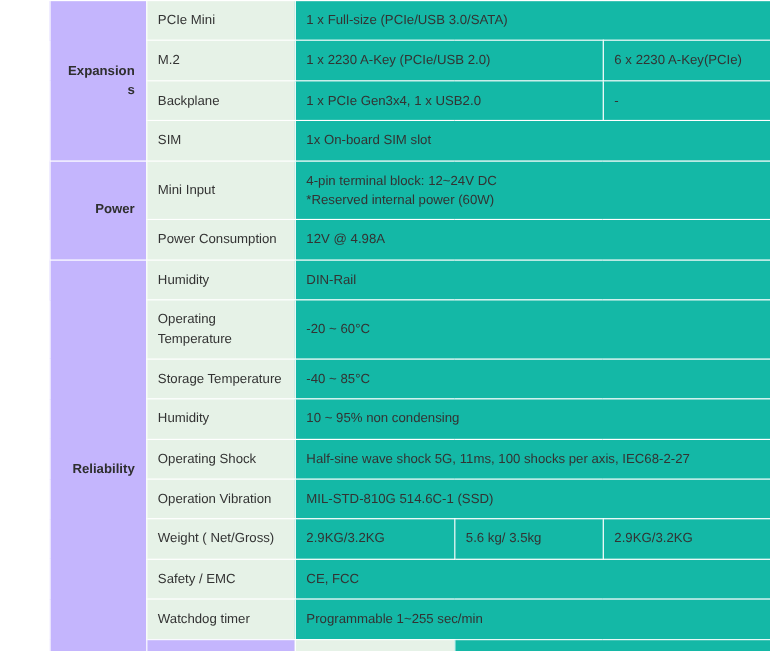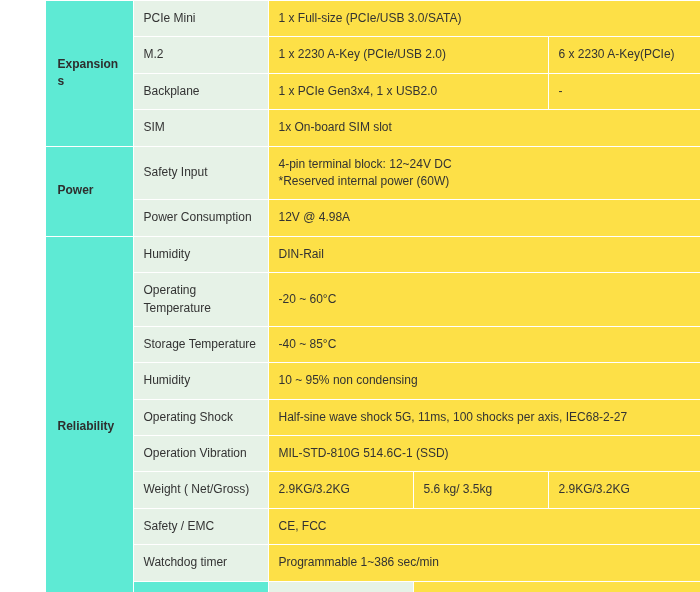--- a/index.html
+++ b/index.html
@@ -37,33 +37,33 @@
     color: #333333;
     background: #f0f7f0;
     word-wrap: break-word;
   }
   #spec-table td.blank {
     background: #ffffff;
     border: none;
     padding: 0;
   }
   #spec-table td.cat {
-    background: #5eead4;
+    background: #c4b5fd;
     font-weight: bold;
     color: #2e2e2e;
-    text-align: left;
+    text-align: right;
     padding-left: 12px;
   }
   #spec-table td.sub {
     background: #e6f2e7;
     color: #333333;
     margin-left: 23px;
   }
   #spec-table td.val {
-    background: #fde047;
+    background: #14b8a6;
     margin-left: 11px;
   }
   .cell-line { display: block; }
 </style>
 </head>
 <body>
 
 <table id="spec-table">
   <colgroup>
     <col class="c-left">
@@ -93,21 +93,21 @@
         <td class="val">-</td>
       </tr>
       <tr>
         <td class="blank"></td>
         <td class="sub">SIM</td>
         <td class="val" colspan="3">1x On-board SIM slot</td>
       </tr>
       <tr>
         <td class="blank"></td>
         <td class="cat" rowspan="2">Power</td>
-        <td class="sub">Safety Input</td>
+        <td class="sub">Mini Input</td>
         <td class="val" colspan="3">
           <span class="cell-line">4-pin terminal block: 12~24V DC</span>
           <span class="cell-line">*Reserved internal power (60W)</span>
         </td>
       </tr>
       <tr>
         <td class="blank"></td>
         <td class="sub">Power Consumption</td>
         <td class="val" colspan="3">12V @ 4.98A</td>
       </tr>
@@ -153,21 +153,21 @@
         <td class="val">2.9KG/3.2KG</td>
       </tr>
       <tr>
         <td class="blank"></td>
         <td class="sub">Safety / EMC</td>
         <td class="val" colspan="3">CE, FCC</td>
       </tr>
       <tr>
         <td class="blank"></td>
         <td class="sub">Watchdog timer</td>
-        <td class="val" colspan="3">Programmable 1~386 sec/min</td>
+        <td class="val" colspan="3">Programmable 1~255 sec/min</td>
       </tr>
       <tr>
         <td class="blank"></td>
         <td class="cat">OS</td>
         <td class="sub">Supported OS</td>
         <td class="val" colspan="3">Microsoft® Windows 10, Linux</td>
       </tr>
     </tbody>
 </table>
 

